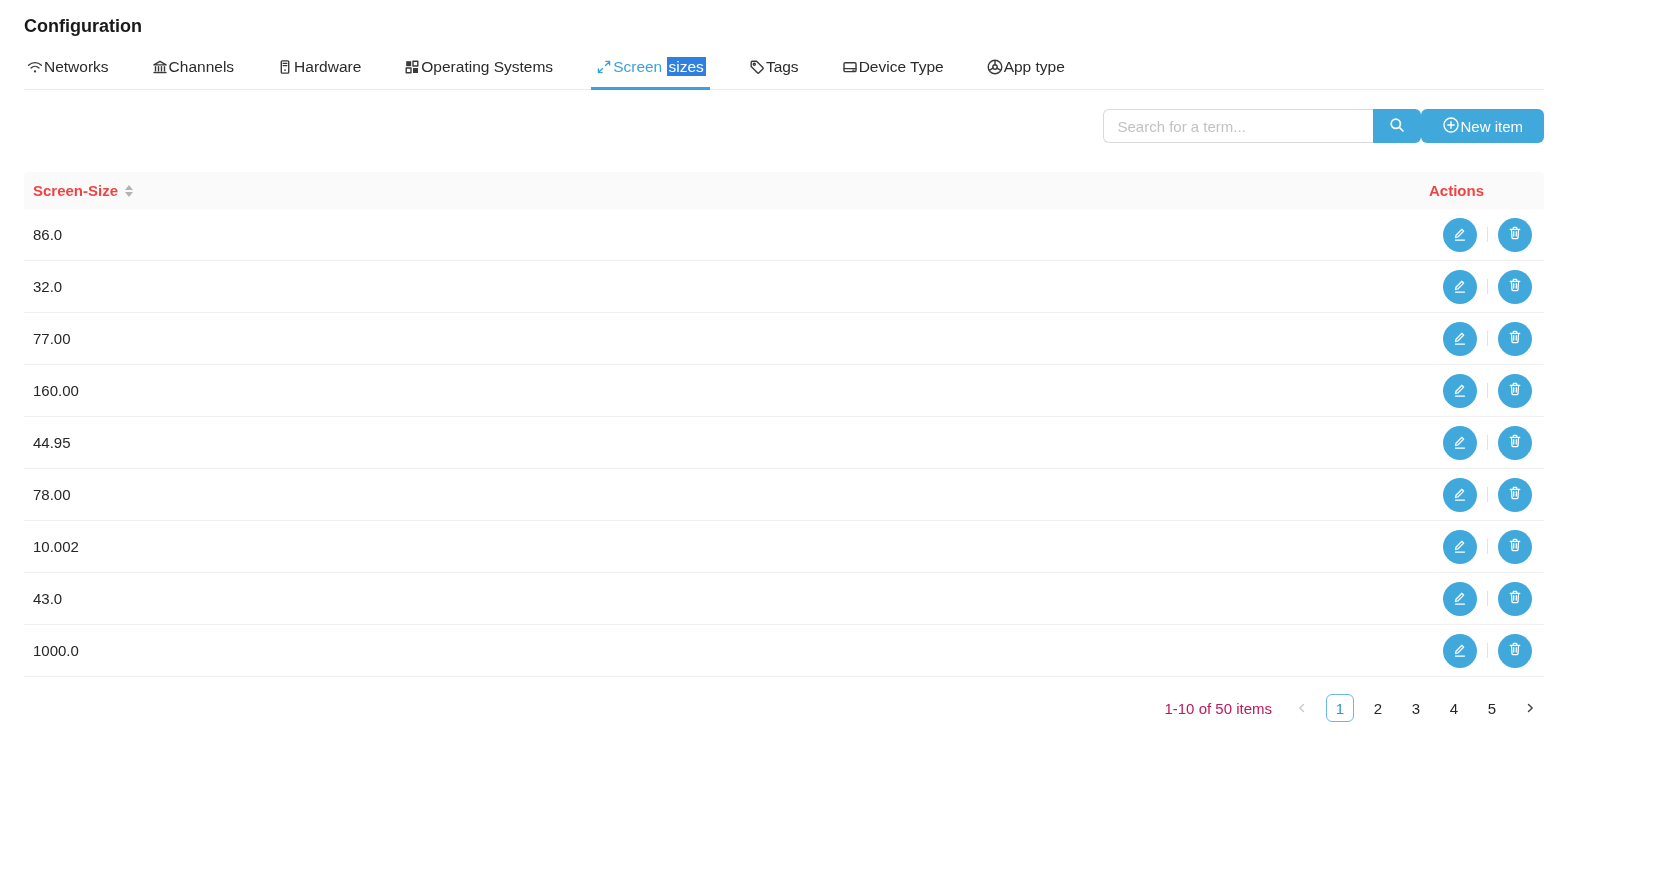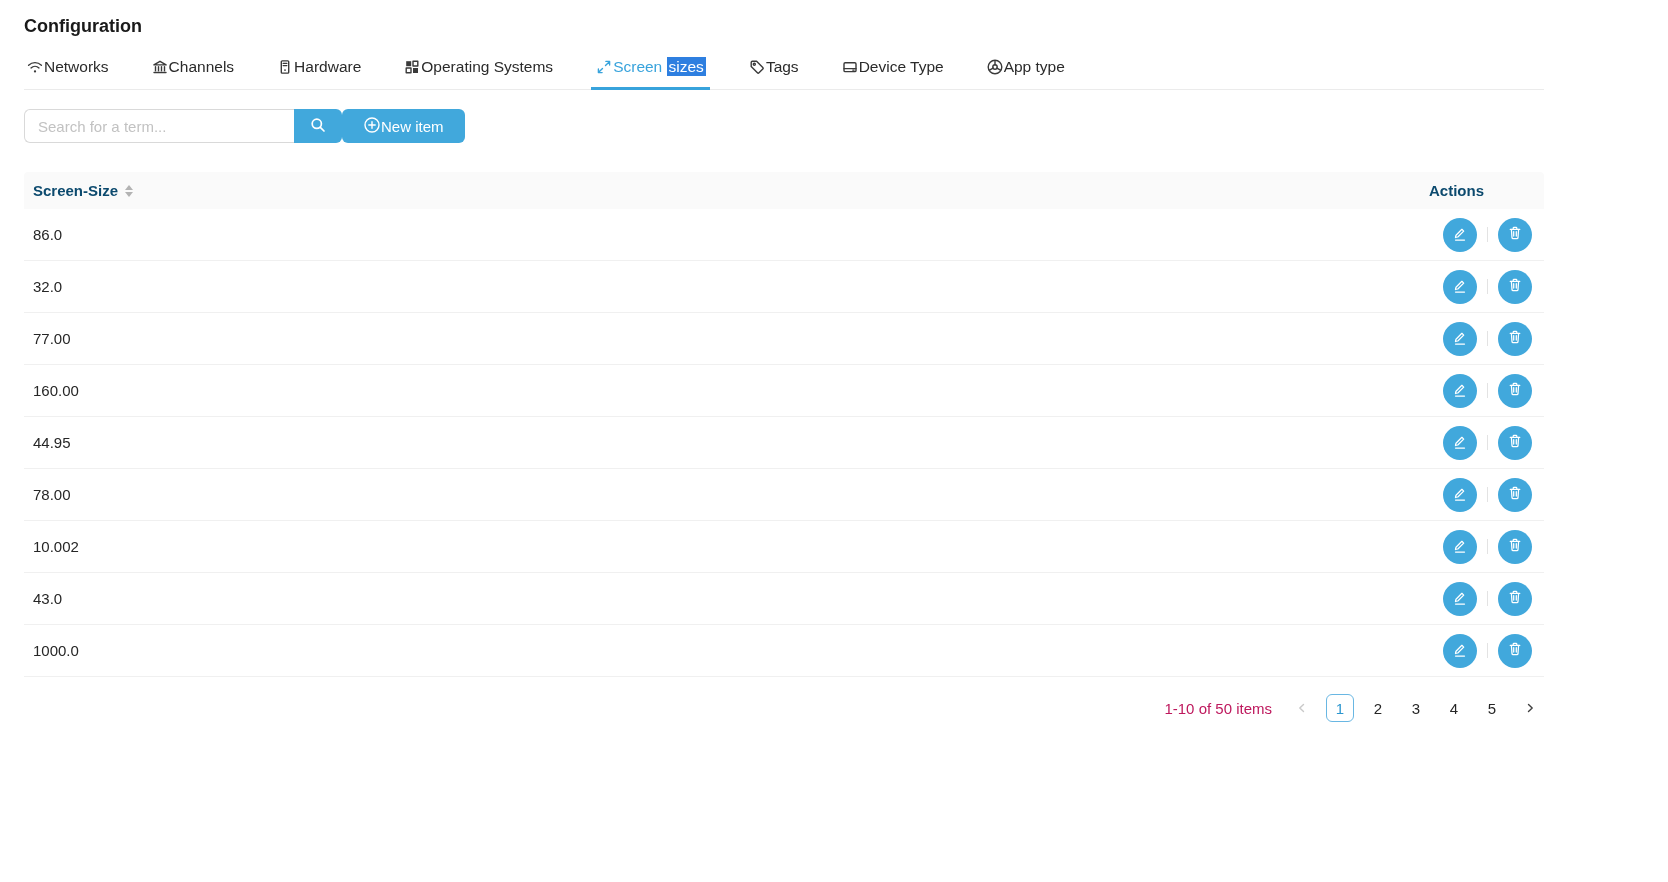--- a/index.html
+++ b/index.html
@@ -13,33 +13,33 @@
   .tabbar { display:flex; align-items:flex-end; gap:38px; margin-top:15px; border-bottom:1px solid #ebebeb; }
   .tab { display:inline-flex; align-items:center; padding:6px 2px 13px 2px; font-size:15.5px; color:#2b2b2b; cursor:pointer; position:relative; }
   .tab .ticon { width:18px; height:18px; display:inline-flex; color:#3a3a3a; }
   .tab .ticon svg { width:18px; height:18px; }
   .tab.active { color:#38a3dc; }
   .tab.active .ticon { color:#38a3dc; }
   .tab.active::after { content:""; position:absolute; left:-2px; right:-2px; bottom:-1px; height:3px; background:#38a3dc; }
   .tab .sel { background:#2e7fe0; color:#ffffff; padding:1px 2px; }
 
   
-  .toolbar { display:flex; justify-content:flex-start; align-items:center; margin-top:19px; }
+  .toolbar { display:flex; justify-content:flex-end; align-items:center; margin-top:19px; }
   .search-group { display:flex; height:34px; width:318px; }
   .search-input { flex:1; border:1px solid #d9d9d9; border-right:none; border-radius:6px 0 0 6px; padding:0 13px; font-size:15px; color:#444; outline:none; font-family:"Liberation Sans", sans-serif; }
   .search-input::placeholder { color:#c2c2c2; }
   .search-btn { width:48px; border:none; background:#41a8dc; border-radius:0 6px 6px 0; cursor:pointer; display:flex; align-items:center; justify-content:center; }
   .search-btn svg { width:18px; height:18px; }
   .new-item-btn { height:34px; padding:0 21px; background:#41a8dc; color:#fff; border:none; border-radius:6px; font-size:15px; display:inline-flex; align-items:center; cursor:pointer; font-family:"Liberation Sans", sans-serif; }
   .new-item-btn svg { width:18px; height:18px; }
 
   
   .table { margin-top:29px; }
   .thead { display:flex; background:#fafafa; height:37px; align-items:center; border-radius:4px 4px 0 0; }
-  .th { font-size:15px; font-weight:700; color:#0c4a6e; }
+  .th { font-size:15px; font-weight:700; color:#ef4444; }
   .th-main { flex:1; padding-left:9px; display:flex; align-items:center; gap:7px; }
   .th-actions { width:124px; padding-left:9px; }
   .sort { display:inline-flex; flex-direction:column; gap:2px; cursor:pointer; }
   .sort i { width:0; height:0; border-left:4.5px solid transparent; border-right:4.5px solid transparent; display:block; }
   .sort .up { border-bottom:5px solid #b3b3b3; }
   .sort .dn { border-top:5px solid #b3b3b3; }
   .row { display:flex; align-items:center; height:52px; border-bottom:1px solid #f0f0f0; }
   .cell-val { flex:1; padding-left:9px; font-size:15px; color:#262626; }
   .cell-actions { width:124px; display:flex; align-items:center; justify-content:flex-end; padding-right:12px; gap:10px; }
   .act-btn { width:34px; height:34px; border-radius:50%; border:none; background:#41a8dc; cursor:pointer; display:flex; align-items:center; justify-content:center; flex:0 0 auto; }

